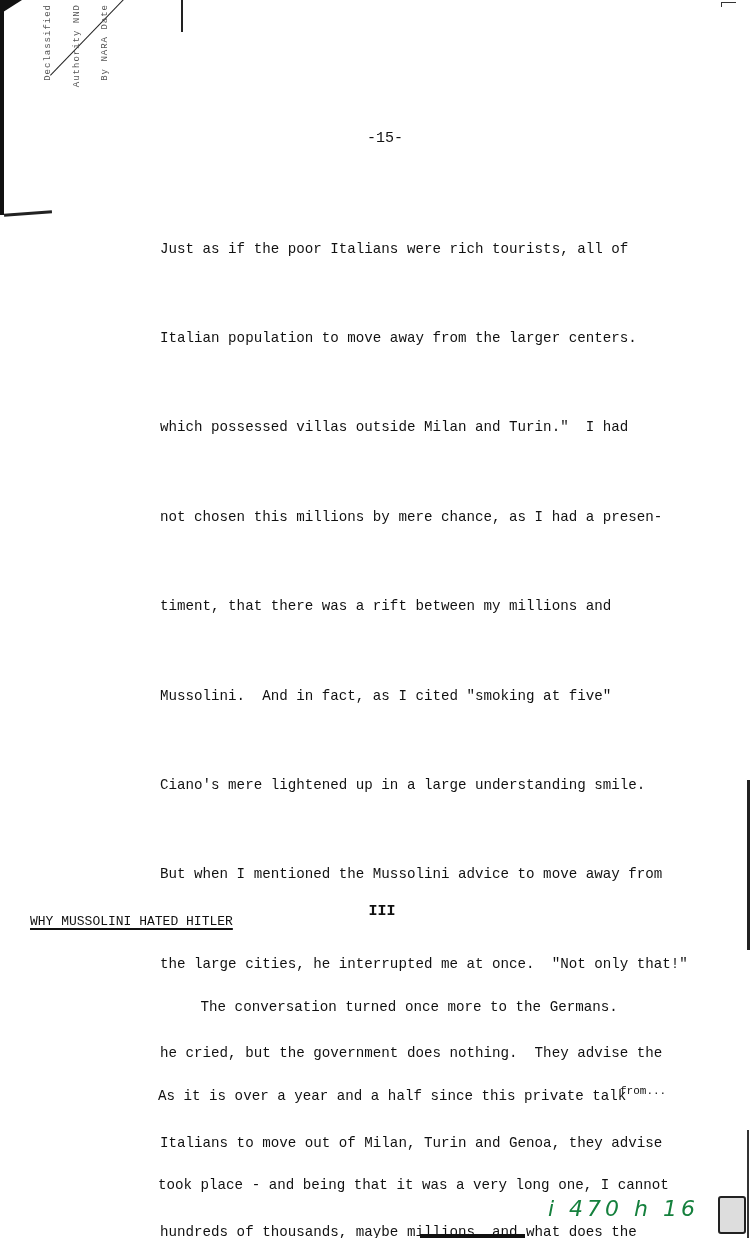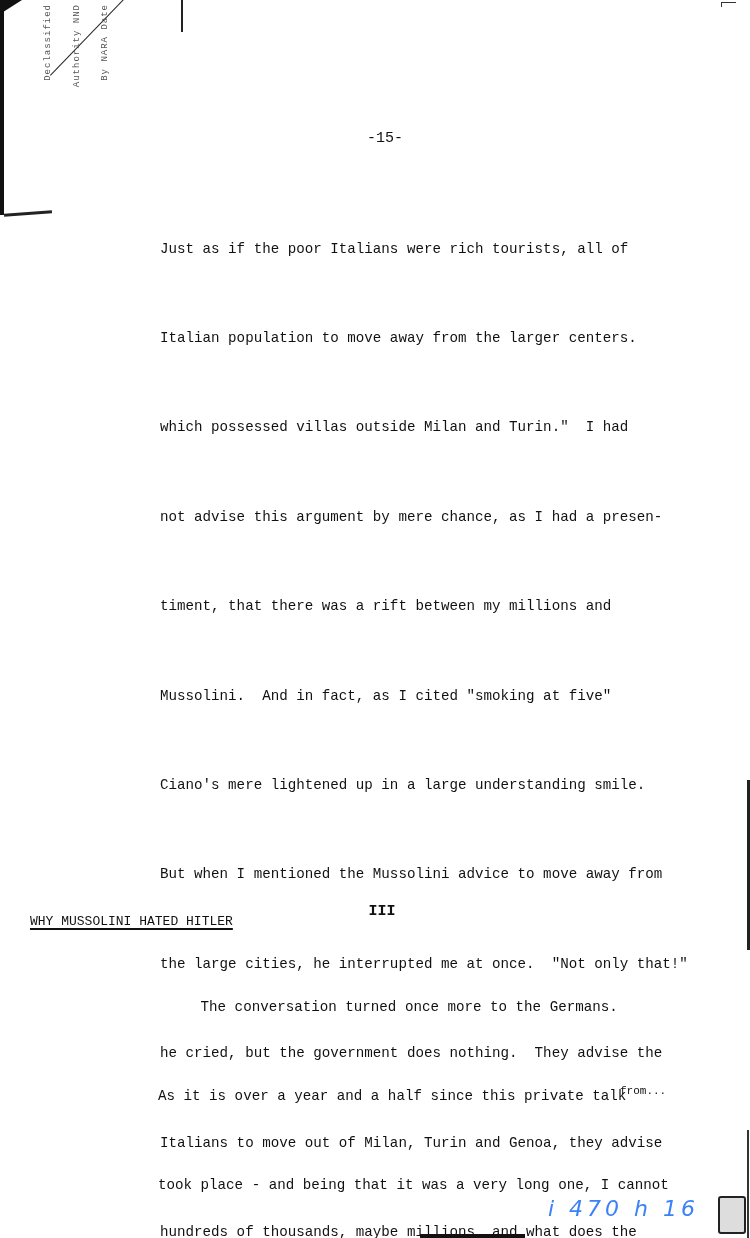--- a/index.html
+++ b/index.html
@@ -125,21 +125,21 @@
       font-size: 11px;
     }
     .handwritten {
       position: absolute;
       left: 548px;
       top: 1196px;
       font-family: "DejaVu Sans", sans-serif;
       font-size: 22px;
       font-weight: 300;
       letter-spacing: 4px;
-      color: #3b82f6;
+      color: #15803d;
       font-style: italic;
     }
     .right-edge {
       position: absolute;
       right: 0; top: 780px;
       width: 3px; height: 170px;
       background: #222;
     }
     .right-edge-2 {
       position: absolute;
@@ -184,21 +184,21 @@
   <div class="vertical-stamp" style="left:43px;">Declassified</div>
   <div class="vertical-stamp" style="left:72px;">Authority NND</div>
   <div class="vertical-stamp" style="left:100px;">By NARA Date</div>
 
   <div class="page-number">-15-</div>
 
   <div class="body-text">
     <span class="line">Just as if the poor Italians were rich tourists, all of</span>
     <span class="line">Italian population to move away from the larger centers.</span>
     <span class="line">which possessed villas outside Milan and Turin."  I had</span>
-    <span class="line">not advise this argument by mere chance, as I had a presen-</span>
+    <span class="line">not chosen this millions by mere chance, as I had a presen-</span>
     <span class="line">timent, that there was a rift between my millions and</span>
     <span class="line">Mussolini.  And in fact, as I cited "smoking at five"</span>
     <span class="line">Ciano's mere lightened up in a large understanding smile.</span>
     <span class="line">But when I mentioned the Mussolini advice to move away from</span>
     <span class="line">the large cities, he interrupted me at once.  "Not only that!"</span>
     <span class="line">he cried, but the government does nothing.  They advise the</span>
     <span class="line">Italians to move out of Milan, Turin and Genoa, they advise</span>
     <span class="line">hundreds of thousands, maybe millions, and what does the</span>
     
     

